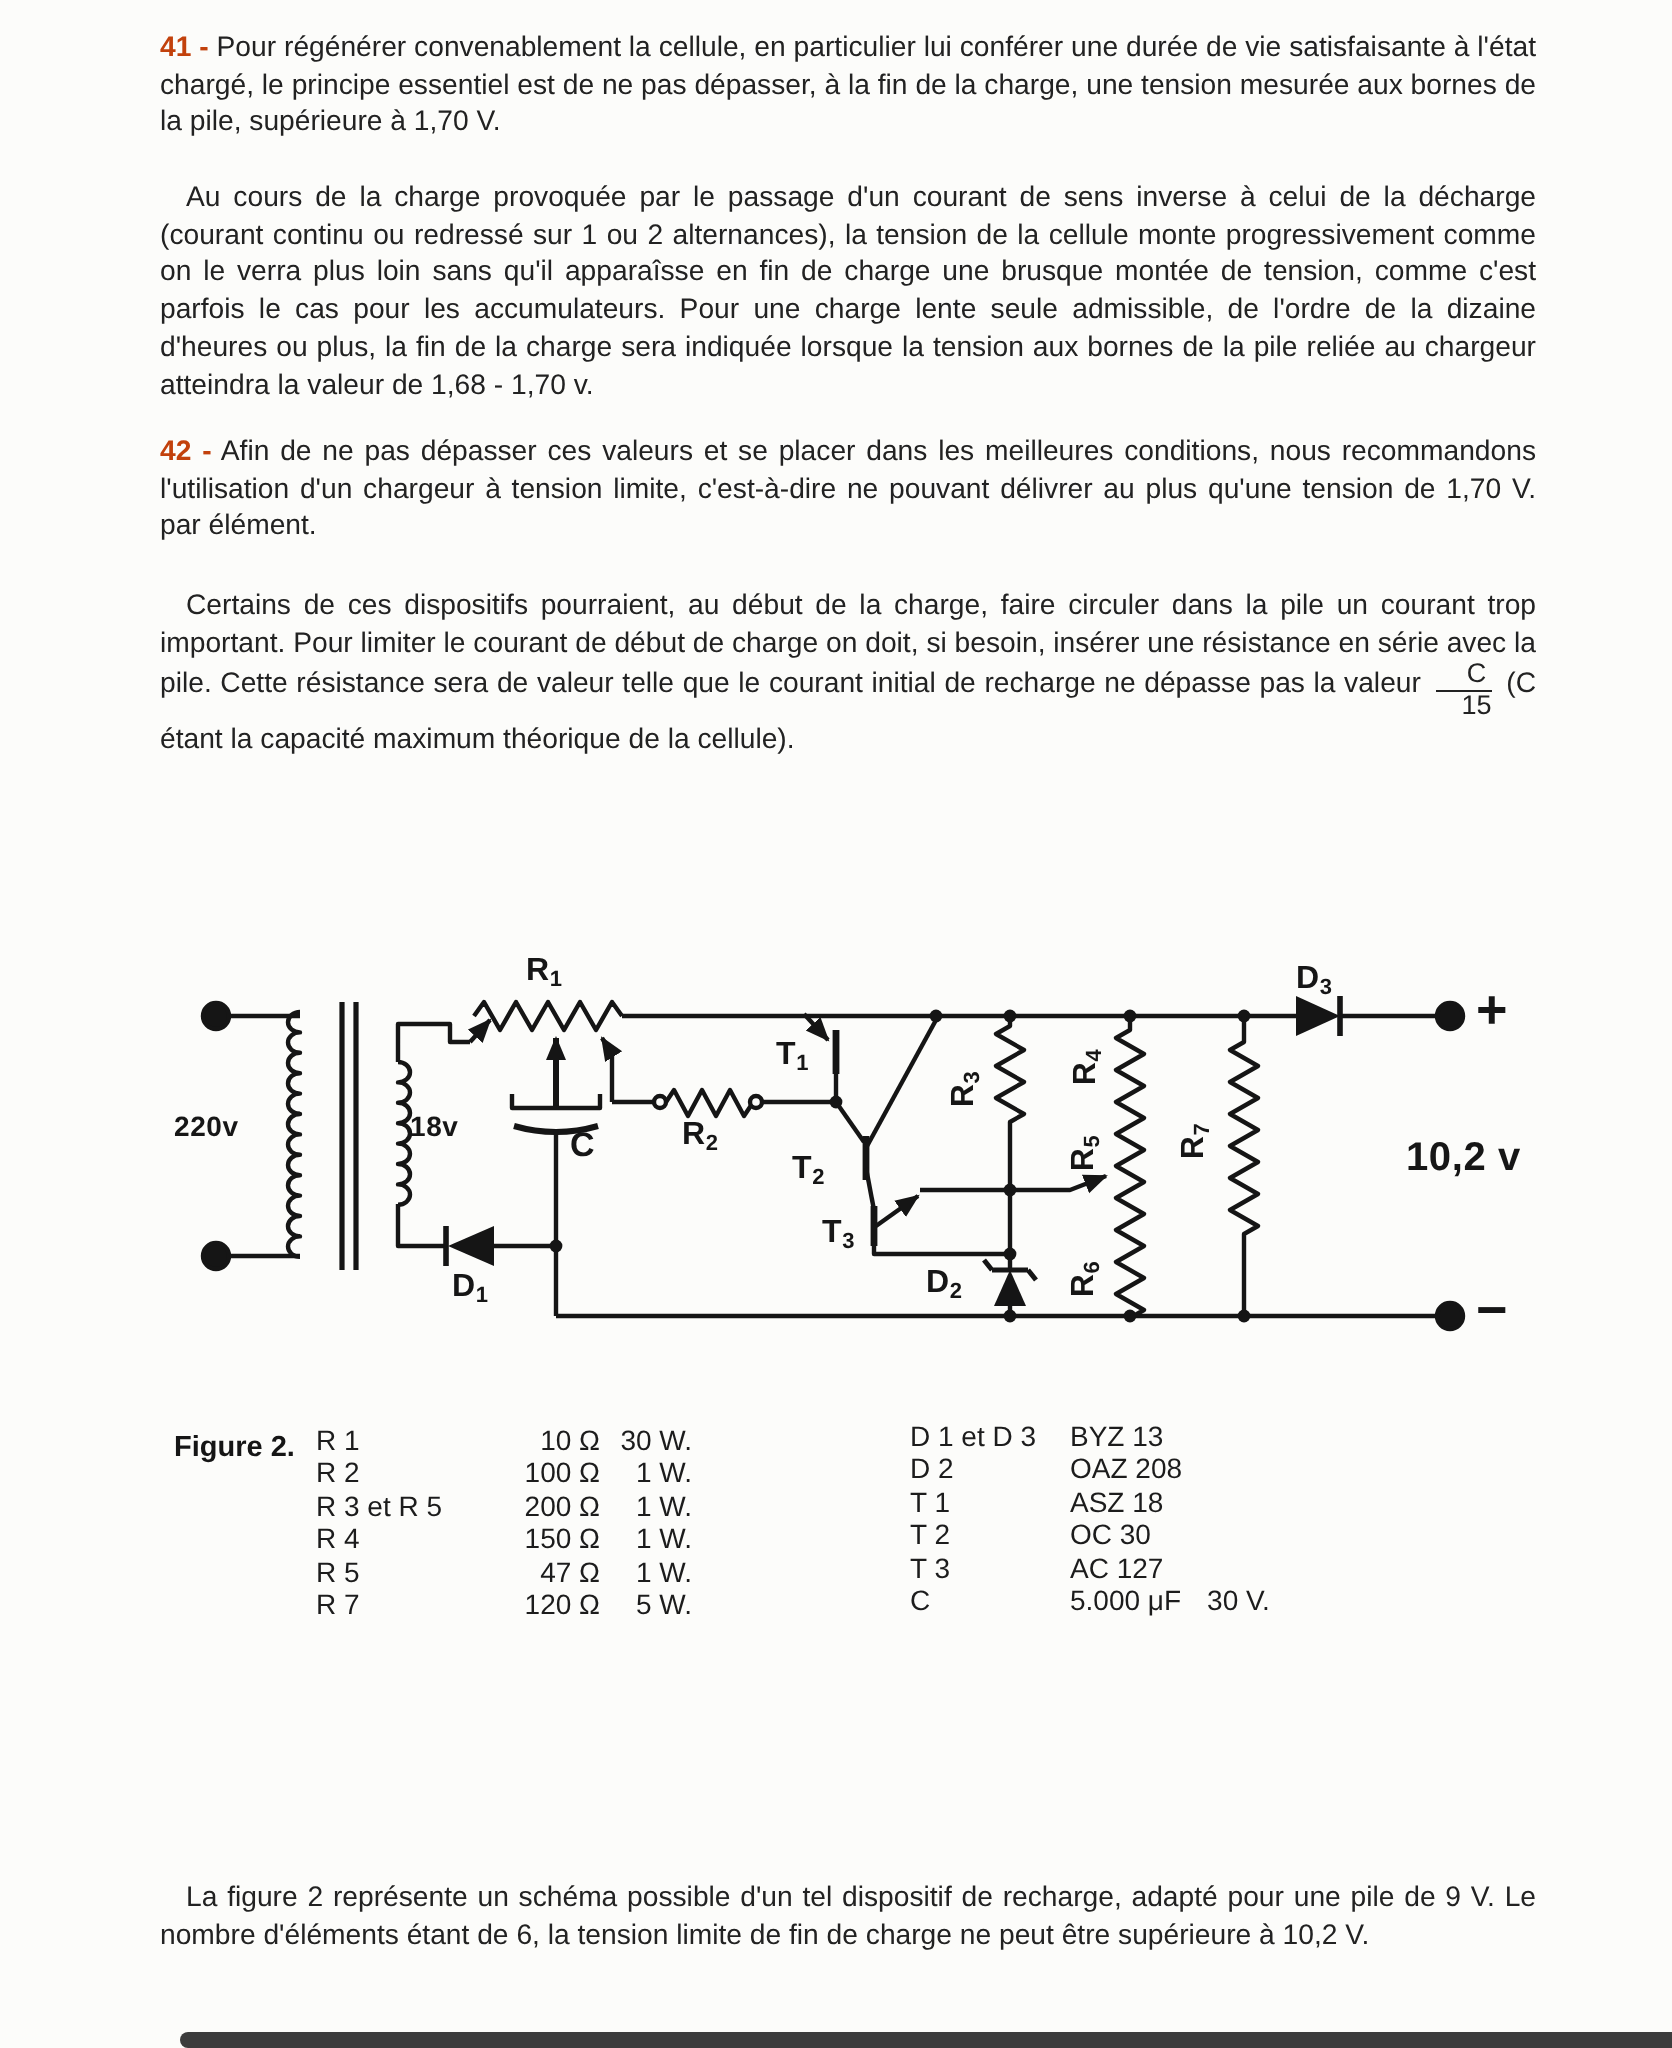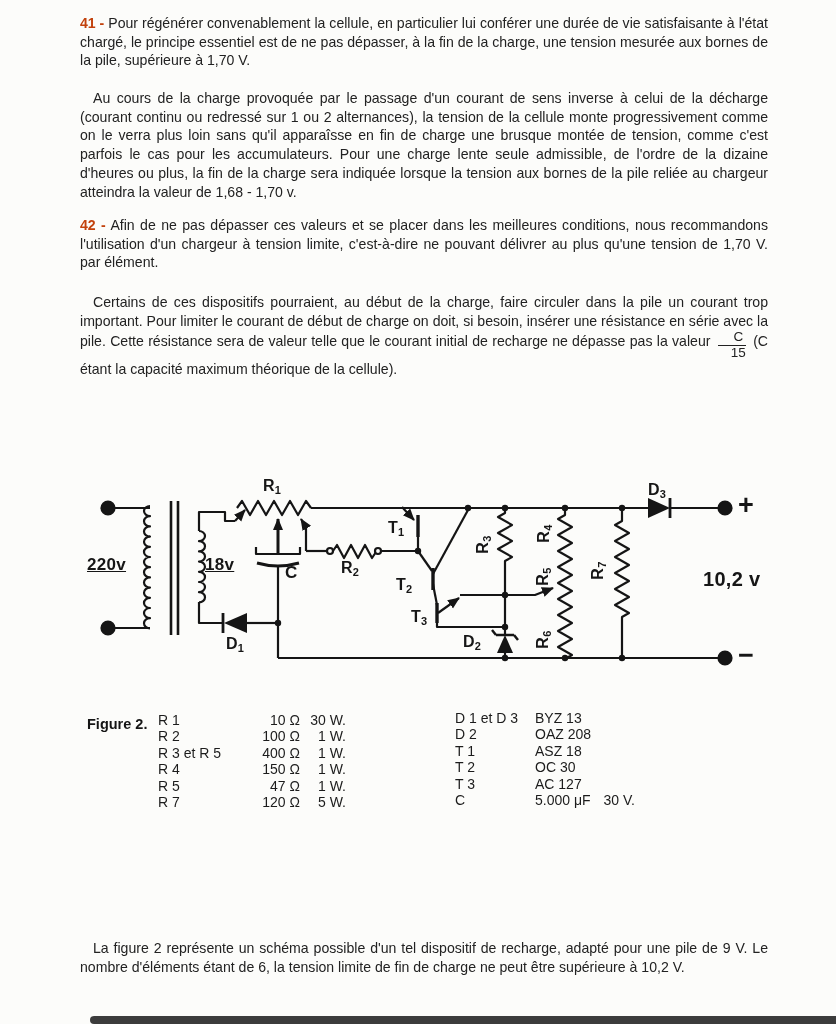--- a/index.html
+++ b/index.html
@@ -23,21 +23,21 @@
   .frac .fnum{display:block;border-bottom:1.6px solid #222;padding:0 2px;}
   .frac .fden{display:block;}
   
   .figwrap{position:absolute;left:85px;top:455px;width:700px;height:235px;}
   .figwrap svg{position:absolute;left:0;top:0;}
   .clabel{
     position:absolute;font-weight:bold;font-size:16px;color:#161616;
     white-space:nowrap;letter-spacing:.3px;
   }
   .clabel .sub{font-size:11px;vertical-align:-3px;}
-  .clabel.big{font-size:17px;text-decoration:underline;}
+  .clabel.big{font-size:14px;}
   .clabel.sign{font-size:27px;line-height:20px;}
   .clabel.rot{transform:rotate(-90deg);transform-origin:center;}
   .figcaption{
     position:absolute;left:87px;top:716px;font-weight:bold;font-size:14.5px;color:#151515;
   }
   
   .ctable{position:absolute;font-size:14px;line-height:16.4px;color:#1c1c1c;}
   .ctable.left{left:158px;top:712px;}
   .ctable.right{left:455px;top:710px;}
   .crow{display:flex;}
@@ -211,21 +211,21 @@
       <span class="cv">10 Ω</span>
       <span class="cw">30 W.</span>
     </div>
   <div class="crow">
       <span class="cn">R 2</span>
       <span class="cv">100 Ω</span>
       <span class="cw">1 W.</span>
     </div>
   <div class="crow">
       <span class="cn">R 3 et R 5</span>
-      <span class="cv">400 Ω</span>
+      <span class="cv">200 Ω</span>
       <span class="cw">1 W.</span>
     </div>
   <div class="crow">
       <span class="cn">R 4</span>
       <span class="cv">150 Ω</span>
       <span class="cw">1 W.</span>
     </div>
   <div class="crow">
       <span class="cn">R 5</span>
       <span class="cv">47 Ω</span>

